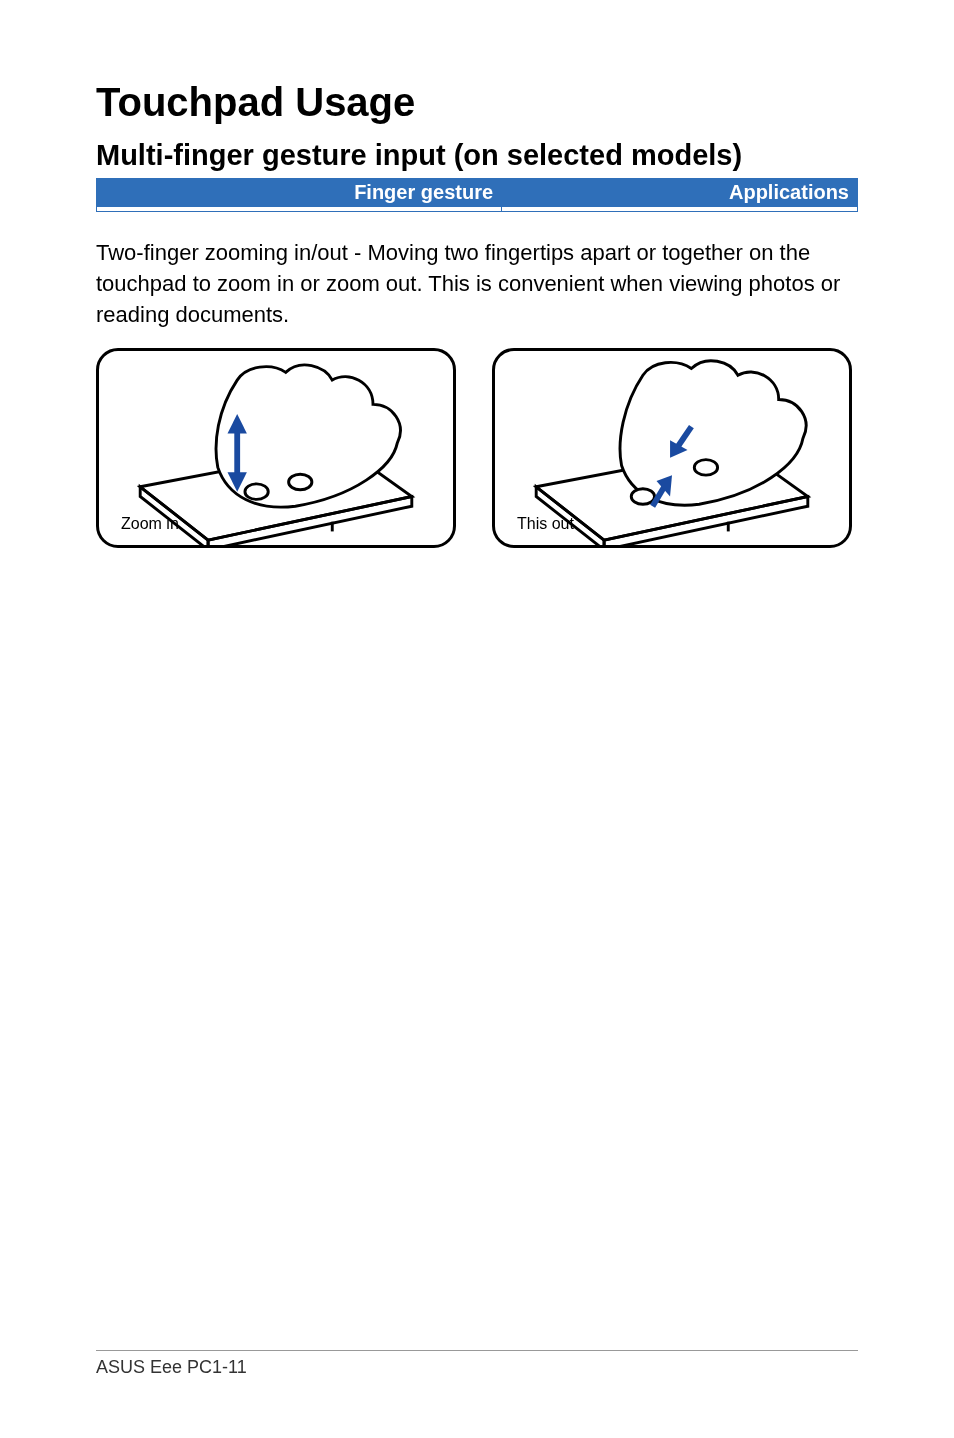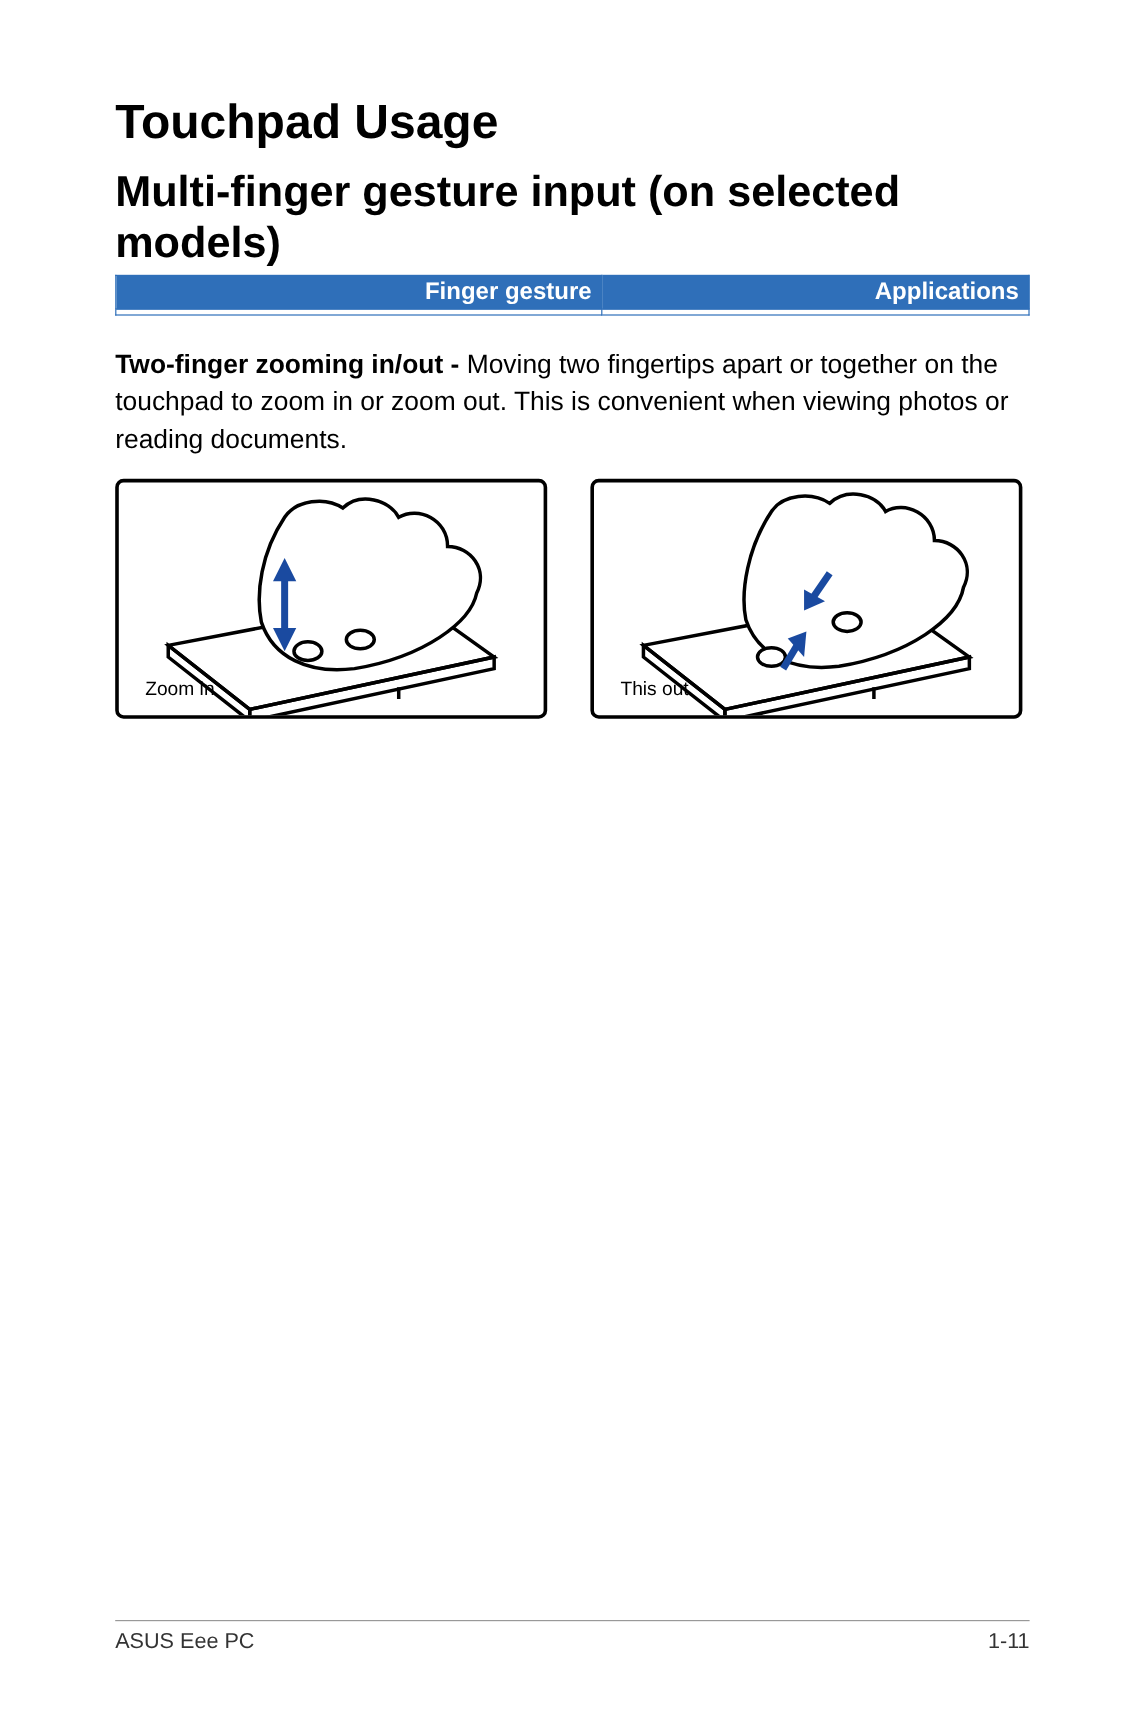--- a/index.html
+++ b/index.html
@@ -6,21 +6,21 @@
   html, body { width: 954px; height: 1438px; background: #fff; font-family: "Segoe UI", "Helvetica Neue", Arial, sans-serif; color: #000; }
   .page {
     width: 954px; height: 1438px; position: relative;
     padding: 80px 96px 60px 96px;
   }
   .title {
     font-size: 40px; font-weight: 700; margin-bottom: 14px;
     font-family: Verdana, Arial, sans-serif;
   }
   .subtitle {
-    font-size: 36px; font-weight: 700; margin-bottom: 6px;
+    font-size: 29px; font-weight: 700; margin-bottom: 6px;
   }
   .tbl {
     width: 100%;
     border-collapse: collapse;
     margin-bottom: 26px;
   }
   .tbl th {
     background: #2f6fb9;
     color: #fff;
     font-weight: 700;
@@ -35,42 +35,42 @@
     border-left: 1px solid #2f6fb9;
     border-right: 1px solid #2f6fb9;
     border-top: 1px solid #2f6fb9;
     border-bottom: 1px solid #2f6fb9;
   }
   .para {
     font-size: 22px;
     line-height: 1.4;
     margin-bottom: 18px;
   }
-  .para .lead { font-weight: 700; text-align: right; }
+  .para .lead { font-weight: 400; text-align: right; }
   .illus-row {
     display: flex;
     gap: 36px;
   }
   .illus {
     width: 360px; height: 200px;
     border: 3px solid #000;
-    border-radius: 7px;
+    border-radius: 22px;
     position: relative;
   }
   .illus .caption {
     position: absolute;
     left: 22px; bottom: 12px;
     font-size: 16px;
   }
   .footer {
     position: absolute;
     left: 96px; right: 96px; bottom: 60px;
     border-top: 1px solid #999;
     padding-top: 6px;
-    display: flex; justify-content: space-between;
+    display: flex; justify-content: flex-start;
     font-size: 18px; color: #333;
   }
 
   
   .pad-svg { position:absolute; inset:0; width:100%; height:100%; }
 </style>
 </head>
 <body>
 
 <div class="page">

